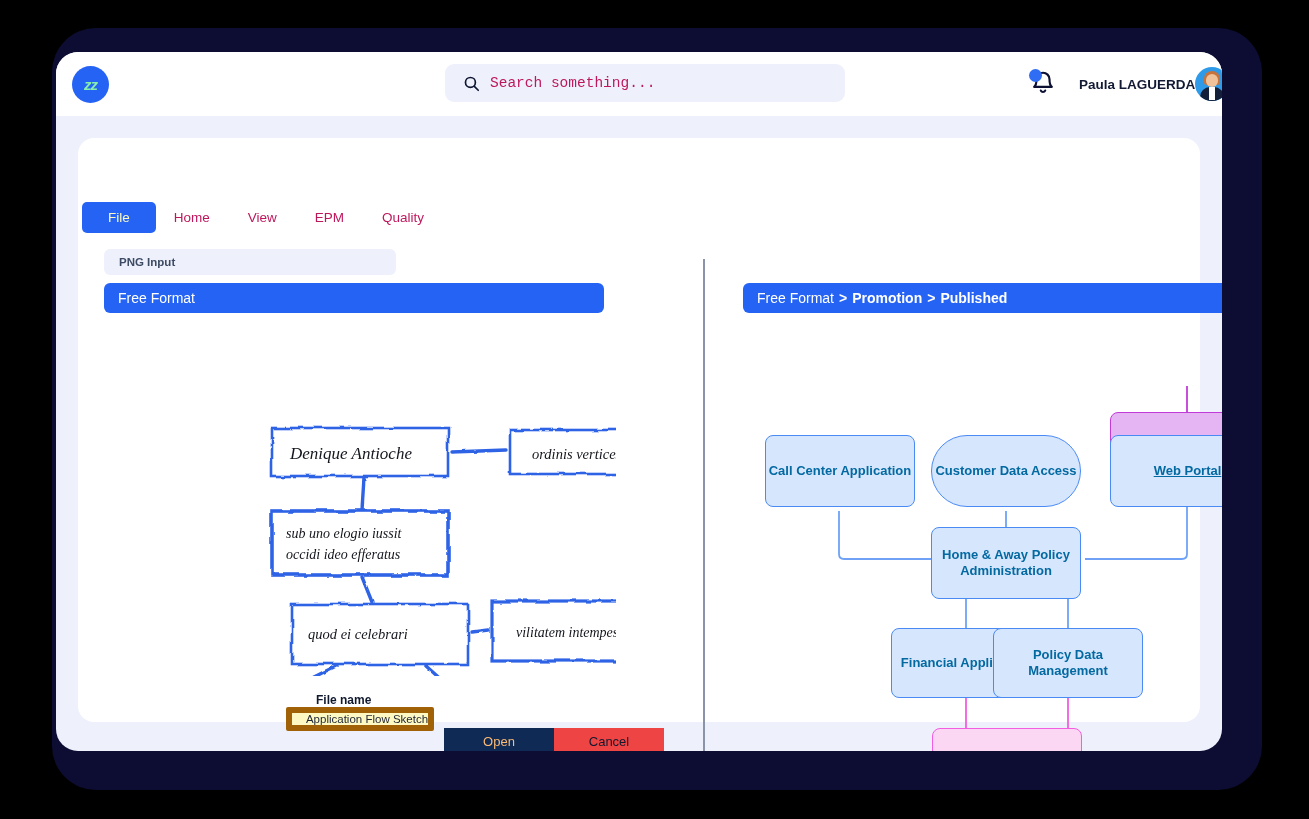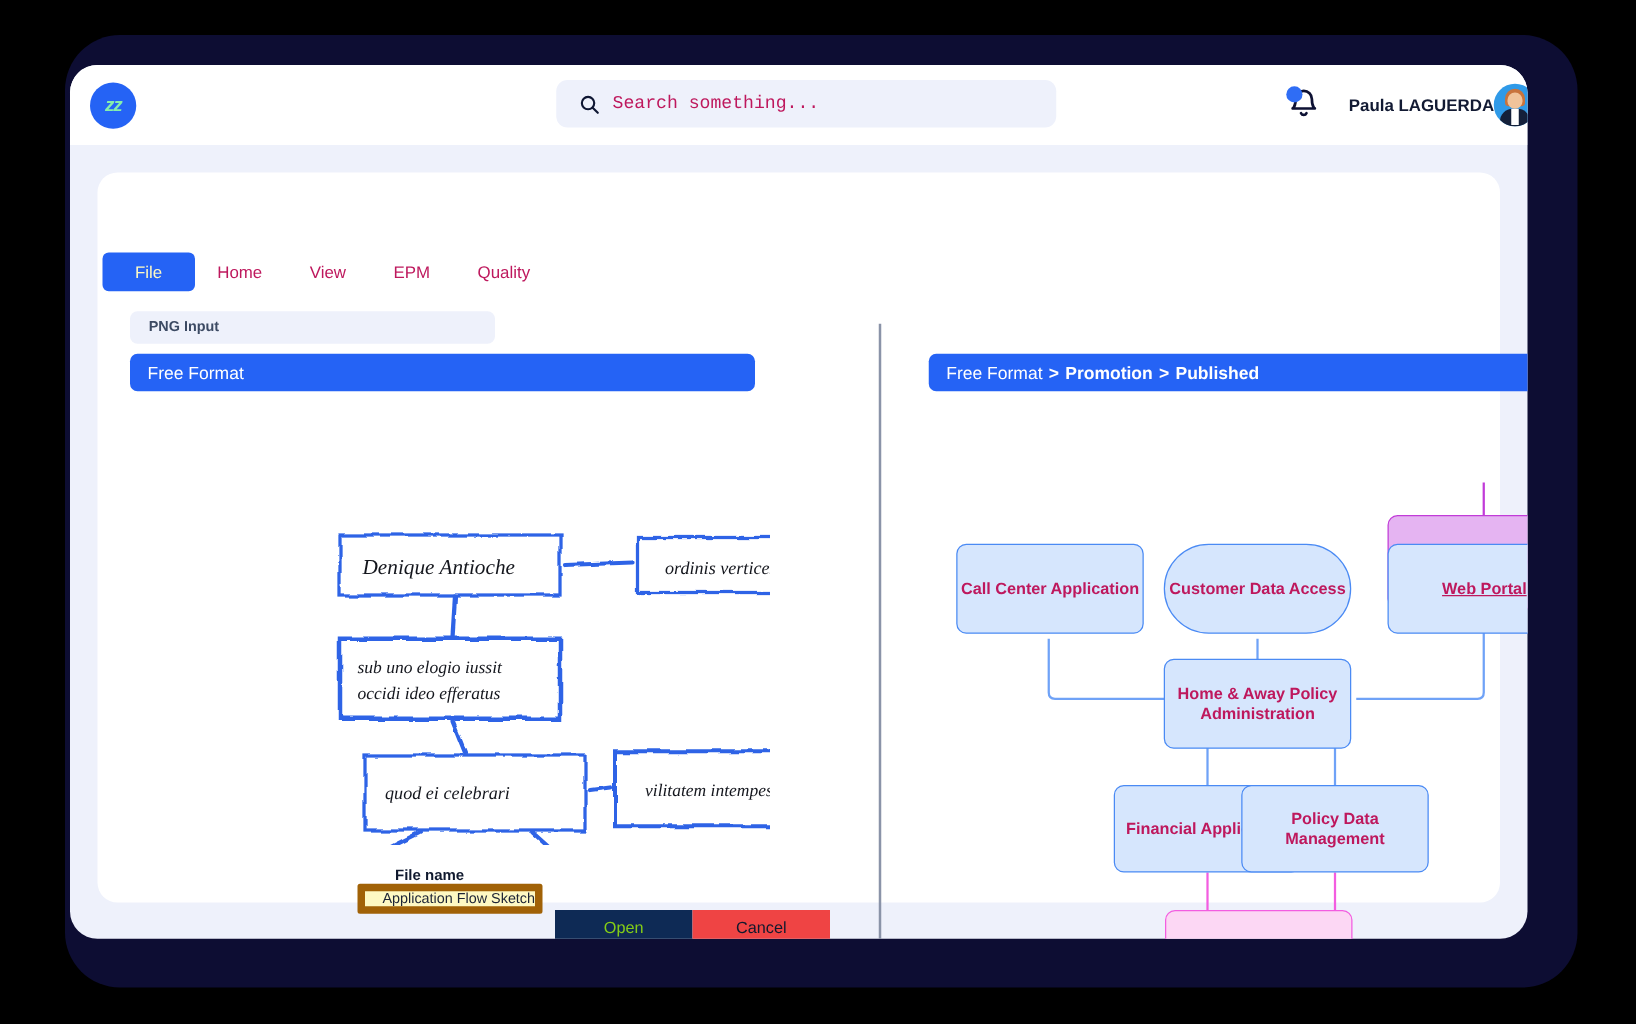--- a/index.html
+++ b/index.html
@@ -128,21 +128,21 @@
     flex: 1; height: 25px; border: 6px solid #a16207; border-radius: 2px;
     background: #fef9c3; font-size: 11.5px; color: #1d2436;
     display: flex; align-items: center; padding-left: 14px;
   }
   .btn-row { position: absolute; left: 366px; top: 590px; display: flex; }
   .btn {
     width: 110px; height: 27px;
     display: flex; align-items: center; justify-content: center;
     font-size: 13px; cursor: pointer;
   }
-  .btn-primary { background: #0e2a55; color: #84cc16; }
+  .btn-primary { background: #0e2a55; color: #fdba74; }
   .btn-secondary { background: #ef4444; color: #10192e; }
 
   .divider {
     position: absolute; left: 625px; top: 121px;
     width: 1.6px; height: 501px; background: #8a93a8;
   }
 
   
   .breadcrumb-bar {
     position: absolute; left: 665px; top: 145px;
@@ -155,21 +155,21 @@
   .bc-bold { font-weight: bold; }
 
   .diagram { position: absolute; left: 640px; top: 170px; width: 520px; height: 450px; }
   .diagram svg { position: absolute; left: 0; top: 0; }
   .dnode {
     position: absolute;
     display: flex; align-items: center; justify-content: center;
     text-align: center;
     font-size: 13px; font-weight: bold; line-height: 1.25;
     border: 1.6px solid #4a8af4;
-    background: #d6e6fd; color: #be185d;
+    background: #d6e6fd; color: #0369a1;
     border-radius: 8px;
   }
   .dnode.stadium { border-radius: 70px; }
   .dnode.violet { background: #e5b4f2; border-color: #c13bd8; color: #c13bd8; }
   .dnode.pink   { background: #fcd7f4; border-color: #f35de0; color: #f35de0; }
 </style>
 </head>
 <body>
 
 <div id="stage">

